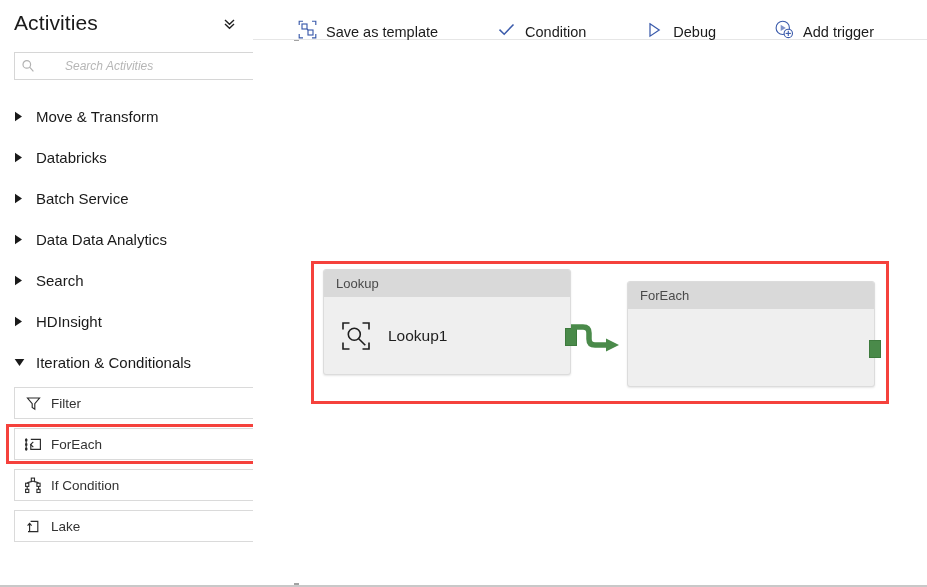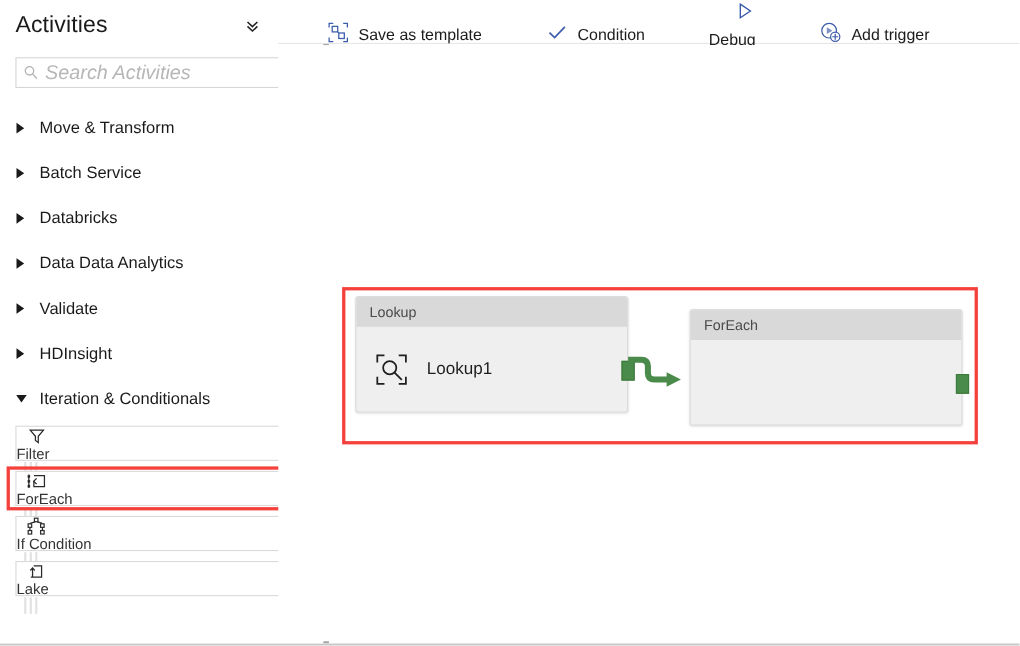--- a/index.html
+++ b/index.html
@@ -72,25 +72,26 @@
     align-items: center;
     justify-content: center;
     color: #b0b0b0;
     flex: none;
   }
   .search-input {
     border: none;
     outline: none;
     flex: 1;
     font-family: "Liberation Sans", sans-serif;
-    font-size: 18px;
+    font-size: 12px;
     font-style: italic;
     color: #15803d;
     background: transparent;
     padding: 0;
+    margin-left: 24px;
   }
   .search-input::placeholder {
     color: #b6b6b6;
     font-style: italic;
   }
 
   .cat-list { margin-top: 16px; }
   .cat-row {
     display: flex;
     align-items: center;
@@ -119,24 +120,23 @@
     padding: 0 14px;
     height: 41px;
     box-sizing: border-box;
   }
   .act-item {
     position: relative;
     height: 32px;
     border: 1px solid #dadada;
     background: #fff;
     display: flex;
-    align-items: flex-start;
+    align-items: center;
     box-sizing: border-box;
     cursor: pointer;
-    flex-direction: column;
   }
   .act-ico {
     width: 36px;
     flex: none;
     display: flex;
     align-items: center;
     justify-content: center;
     color: #2b2b2b;
   }
   .act-label {
@@ -306,48 +306,48 @@
         </div>
         <div class="cat-label">Move &amp; Transform</div>
       </div>
 
       <div class="cat-row">
         <div class="cat-arrow">
           <svg width="9" height="11" viewBox="0 0 9 11">
               <polygon points="1,0.7 1,10.3 8,5.5" fill="#1a1a1a"></polygon>
             </svg>
         </div>
-        <div class="cat-label">Batch Service</div>
+        <div class="cat-label">Databricks</div>
       </div>
 
       <div class="cat-row">
         <div class="cat-arrow">
           <svg width="9" height="11" viewBox="0 0 9 11">
               <polygon points="1,0.7 1,10.3 8,5.5" fill="#1a1a1a"></polygon>
             </svg>
         </div>
-        <div class="cat-label">Databricks</div>
+        <div class="cat-label">Batch Service</div>
       </div>
 
       <div class="cat-row">
         <div class="cat-arrow">
           <svg width="9" height="11" viewBox="0 0 9 11">
               <polygon points="1,0.7 1,10.3 8,5.5" fill="#1a1a1a"></polygon>
             </svg>
         </div>
         <div class="cat-label">Data Data Analytics</div>
       </div>
 
       <div class="cat-row">
         <div class="cat-arrow">
           <svg width="9" height="11" viewBox="0 0 9 11">
               <polygon points="1,0.7 1,10.3 8,5.5" fill="#1a1a1a"></polygon>
             </svg>
         </div>
-        <div class="cat-label">Validate</div>
+        <div class="cat-label">Search</div>
       </div>
 
       <div class="cat-row">
         <div class="cat-arrow">
           <svg width="9" height="11" viewBox="0 0 9 11">
               <polygon points="1,0.7 1,10.3 8,5.5" fill="#1a1a1a"></polygon>
             </svg>
         </div>
         <div class="cat-label">HDInsight</div>
       </div>
@@ -467,21 +467,21 @@
 
     <div class="tb-btn" style="margin-left:34px;">
       <div class="tb-ico">
         <svg width="19" height="19" viewBox="0 0 19 19" fill="none" stroke="#3b5bab" stroke-width="1.5">
           <polyline points="2.5,9.6 7.2,14.2 16.5,4.4"></polyline>
         </svg>
       </div>
       <div class="tb-label">Condition</div>
     </div>
 
-    <div class="tb-btn" style="margin-left:34px;flex-direction:column;">
+    <div class="tb-btn" style="margin-left:34px;">
       <div class="tb-ico">
         <svg width="18" height="18" viewBox="0 0 18 18" fill="none" stroke="#3b5bab" stroke-width="1.25">
           <polygon points="5.0,2.8 14.2,9.0 5.0,15.2"></polygon>
         </svg>
       </div>
       <div class="tb-label">Debug</div>
     </div>
 
     <div class="tb-btn" style="margin-left:34px;">
       <div class="tb-ico">

